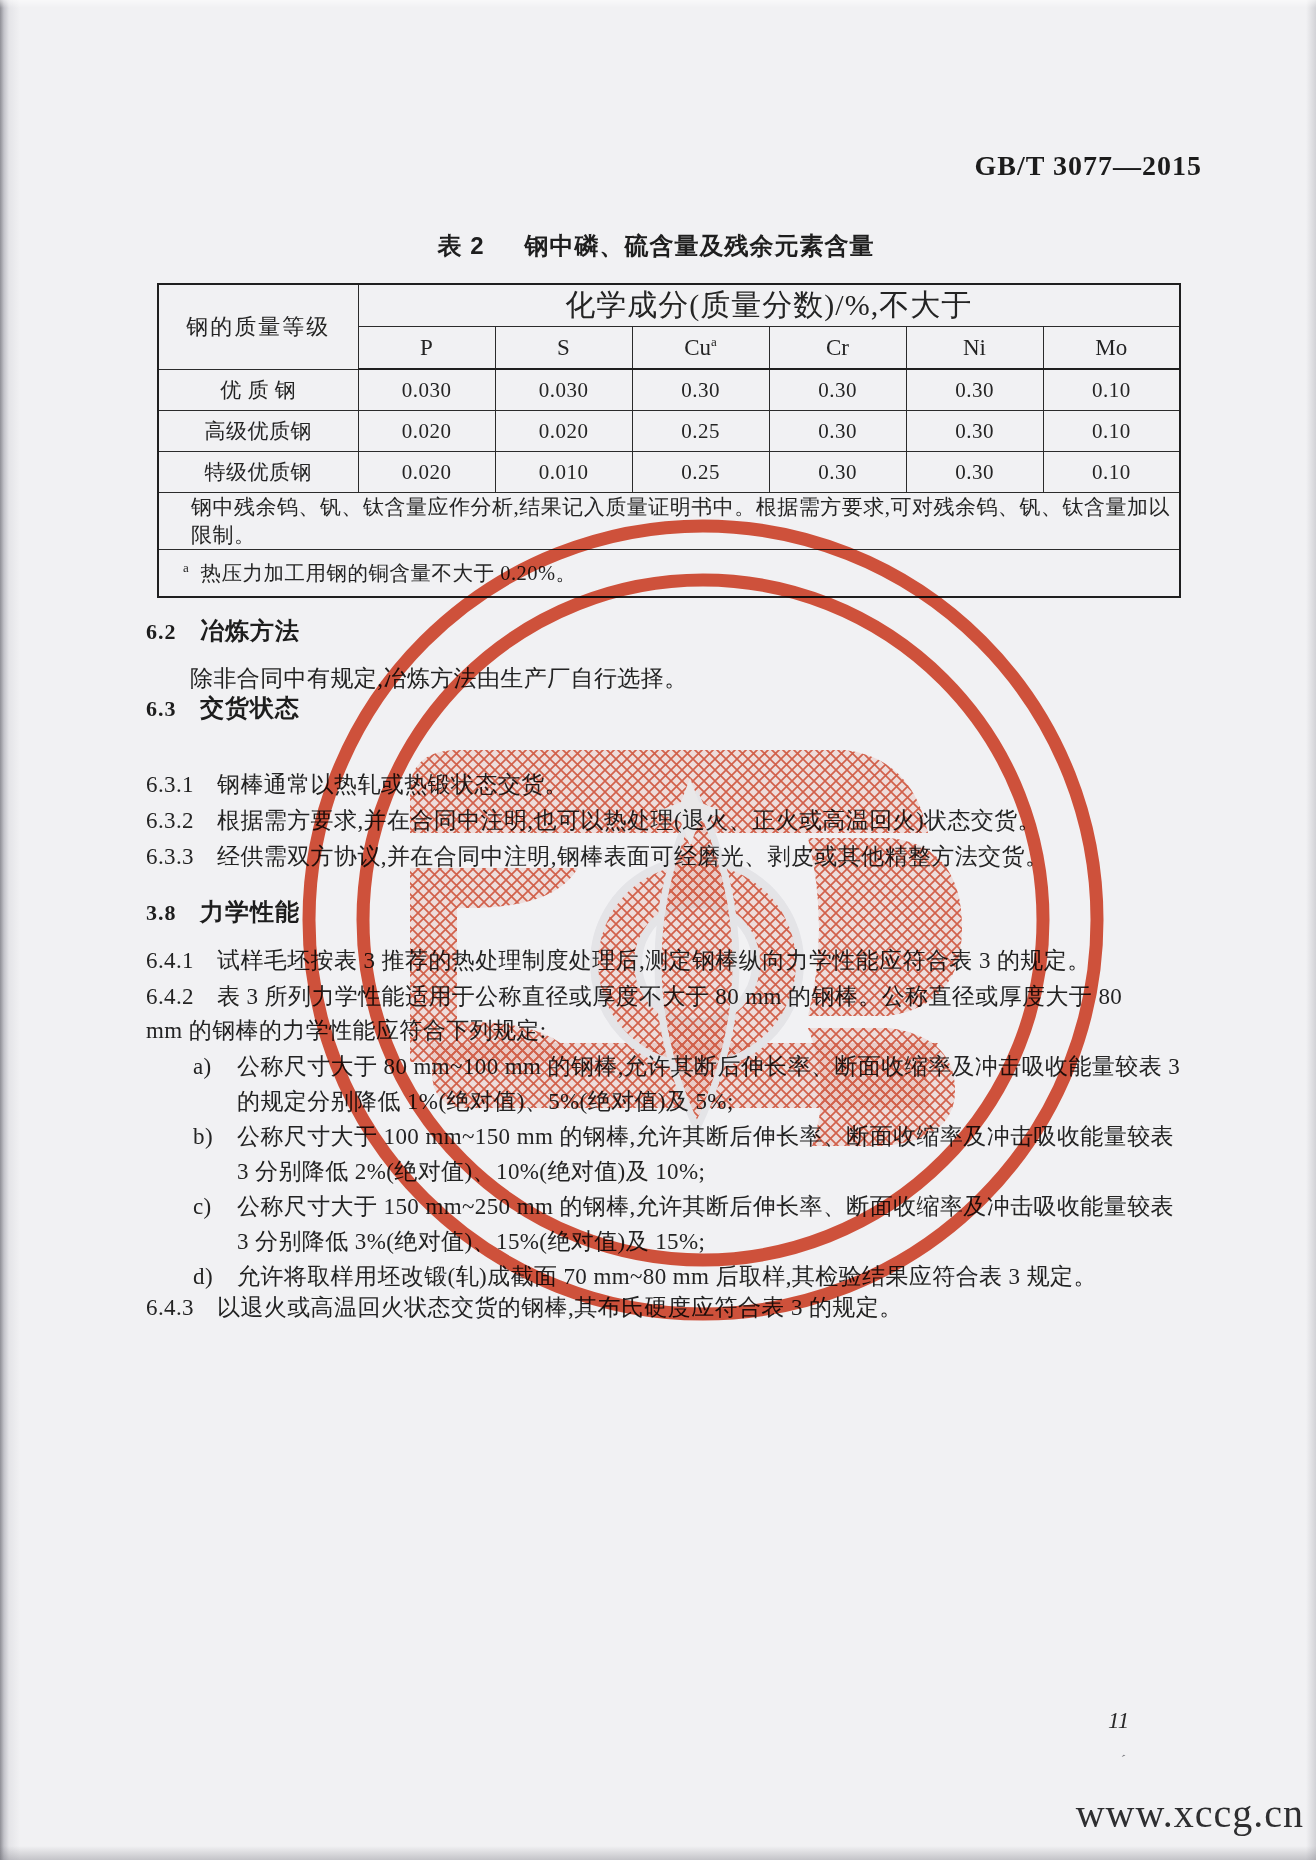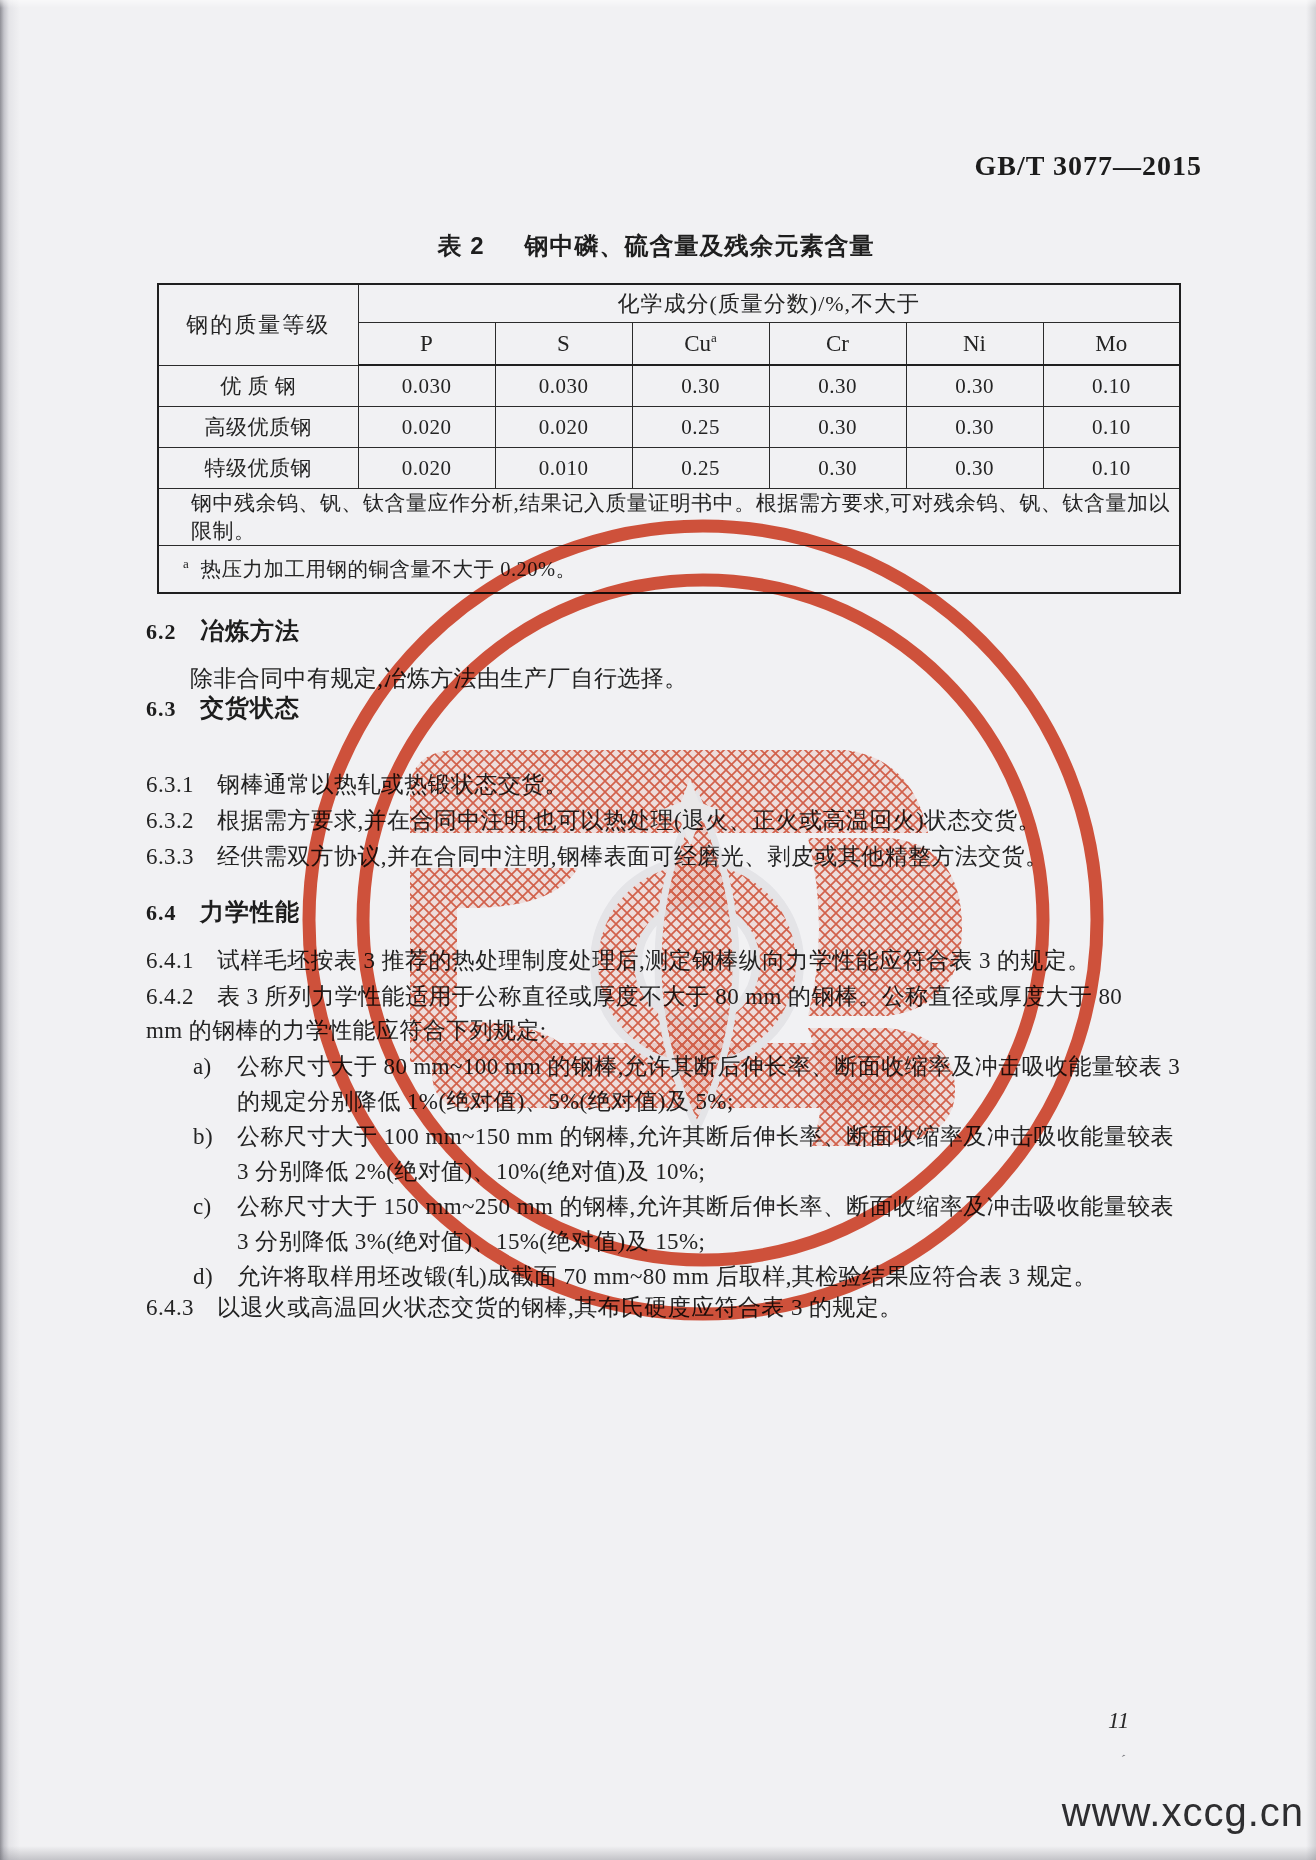--- a/index.html
+++ b/index.html
@@ -35,21 +35,21 @@
     position:absolute;top:283px;left:145px;width:1022px;
     border-collapse:collapse;table-layout:fixed;
     background:transparent;
     margin-left:12px;
   }
   table.comp th,table.comp td{
     border:1.4px solid #2b2b2b;text-align:center;vertical-align:middle;
     font-weight:normal;padding:0;color:#242424;
   }
   table.comp{border:2.5px solid #1f1f1f;}
-  th.group-hd{height:37px;font-size:22px;letter-spacing:1px;}
+  th.group-hd{height:37px;font-size:30px;letter-spacing:1px;}
   th.grade-hd{font-size:22px;letter-spacing:2px;}
   tr.sym-row th{height:41px;font-size:23px;border-bottom:2.6px solid #1f1f1f;}
   th.grade-hd{border-bottom:2.6px solid #1f1f1f;}
   tr.data-row td{height:40px;font-size:21px;letter-spacing:.5px;}
   td.grade-cell{font-size:21px;letter-spacing:2px;}
   tr.note-row td{height:47px;text-align:left;padding-left:32px;font-size:21px;letter-spacing:.5px;}
   tr.foot-row td{height:46px;text-align:left;padding-left:24px;font-size:20.5px;letter-spacing:.5px;}
   sup{font-size:13px;}
 
   
@@ -63,21 +63,21 @@
   .p-indent{margin-left:44px;width:1018px;}
   .p642{width:1012px;line-height:34px;}
   .list{width:1040px;}
   .li{position:relative;padding-left:91px;line-height:34.5px;margin-bottom:1px;}
   .li-label{position:absolute;left:47px;top:0;}
 
   .page-num{position:absolute;top:1708px;left:1108px;font-size:23px;color:#2a2a2a;font-style:italic;}
   .page-num-mark{position:absolute;top:1752px;left:1120px;font-size:15px;color:#7d7d82;transform:rotate(12deg);}
   .watermark{
     position:absolute;top:1790px;left:0;width:1304px;text-align:right;
-    font-family:Liberation Sans, sans-serif;
+    font-family:Liberation Serif, serif;
     font-size:40px;color:#2e2e30;letter-spacing:1px;
   }
 
   .stamp{position:absolute;left:0;top:0;z-index:4;mix-blend-mode:multiply;opacity:.93;pointer-events:none;}
 </style>
 </head>
 <body>
 
 <div class="std-num">GB/T 3077—2015</div>
 
@@ -158,21 +158,21 @@
   <span class="num">6.3.1</span><span>钢棒通常以热轧或热锻状态交货。</span>
 </div>
 <div class="para" style="top:806px">
   <span class="num">6.3.2</span><span>根据需方要求,并在合同中注明,也可以热处理(退火、正火或高温回火)状态交货。</span>
 </div>
 <div class="para" style="top:842px">
   <span class="num">6.3.3</span><span>经供需双方协议,并在合同中注明,钢棒表面可经磨光、剥皮或其他精整方法交货。</span>
 </div>
 
 <div class="h-sec" style="top:897px">
-  <span class="num">6.4</span><span>力学性能</span>
+  <span class="num">3.8</span><span>力学性能</span>
 </div>
 <div class="para" style="top:946px">
   <span class="num">6.4.1</span><span>试样毛坯按表 3 推荐的热处理制度处理后,测定钢棒纵向力学性能应符合表 3 的规定。</span>
 </div>
 <div class="para p642" style="top:980px">
   <span class="num">6.4.2</span><span>表 3 所列力学性能适用于公称直径或厚度不大于 80 mm 的钢棒。公称直径或厚度大于 80 mm 的钢棒的力学性能应符合下列规定:</span>
 </div>
 
 <div class="list" style="top:1050px">
   <div class="li">

